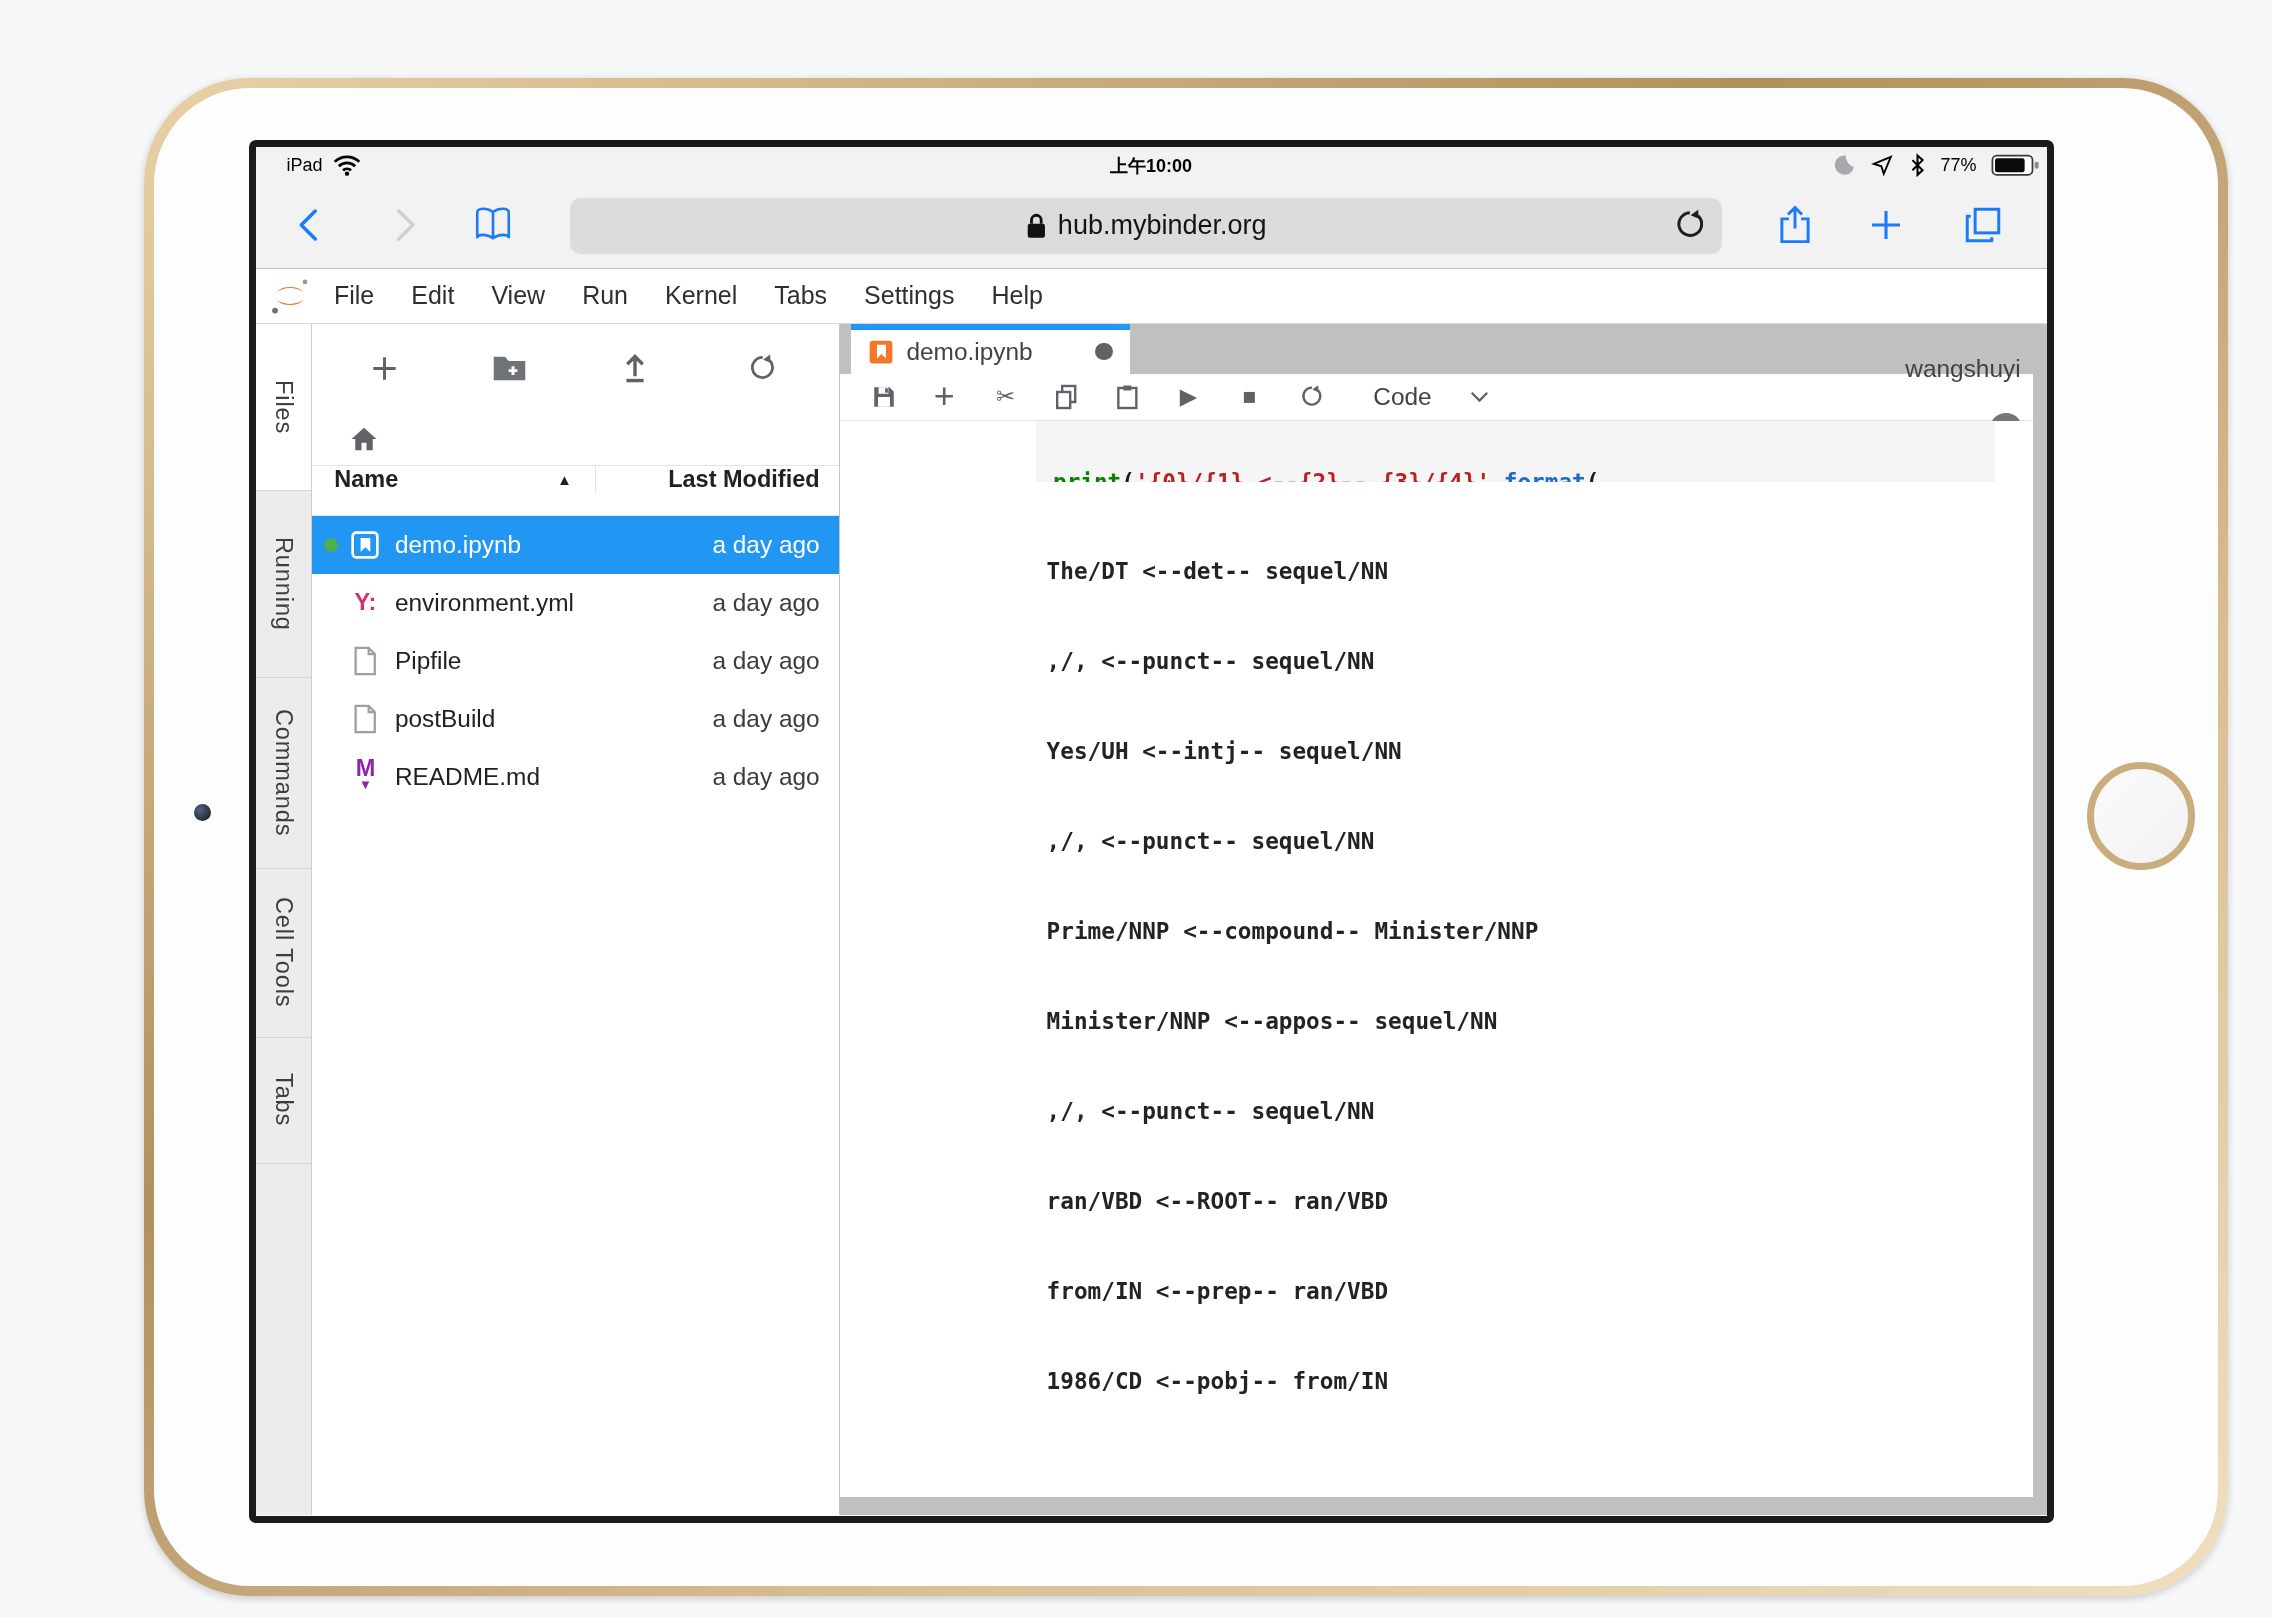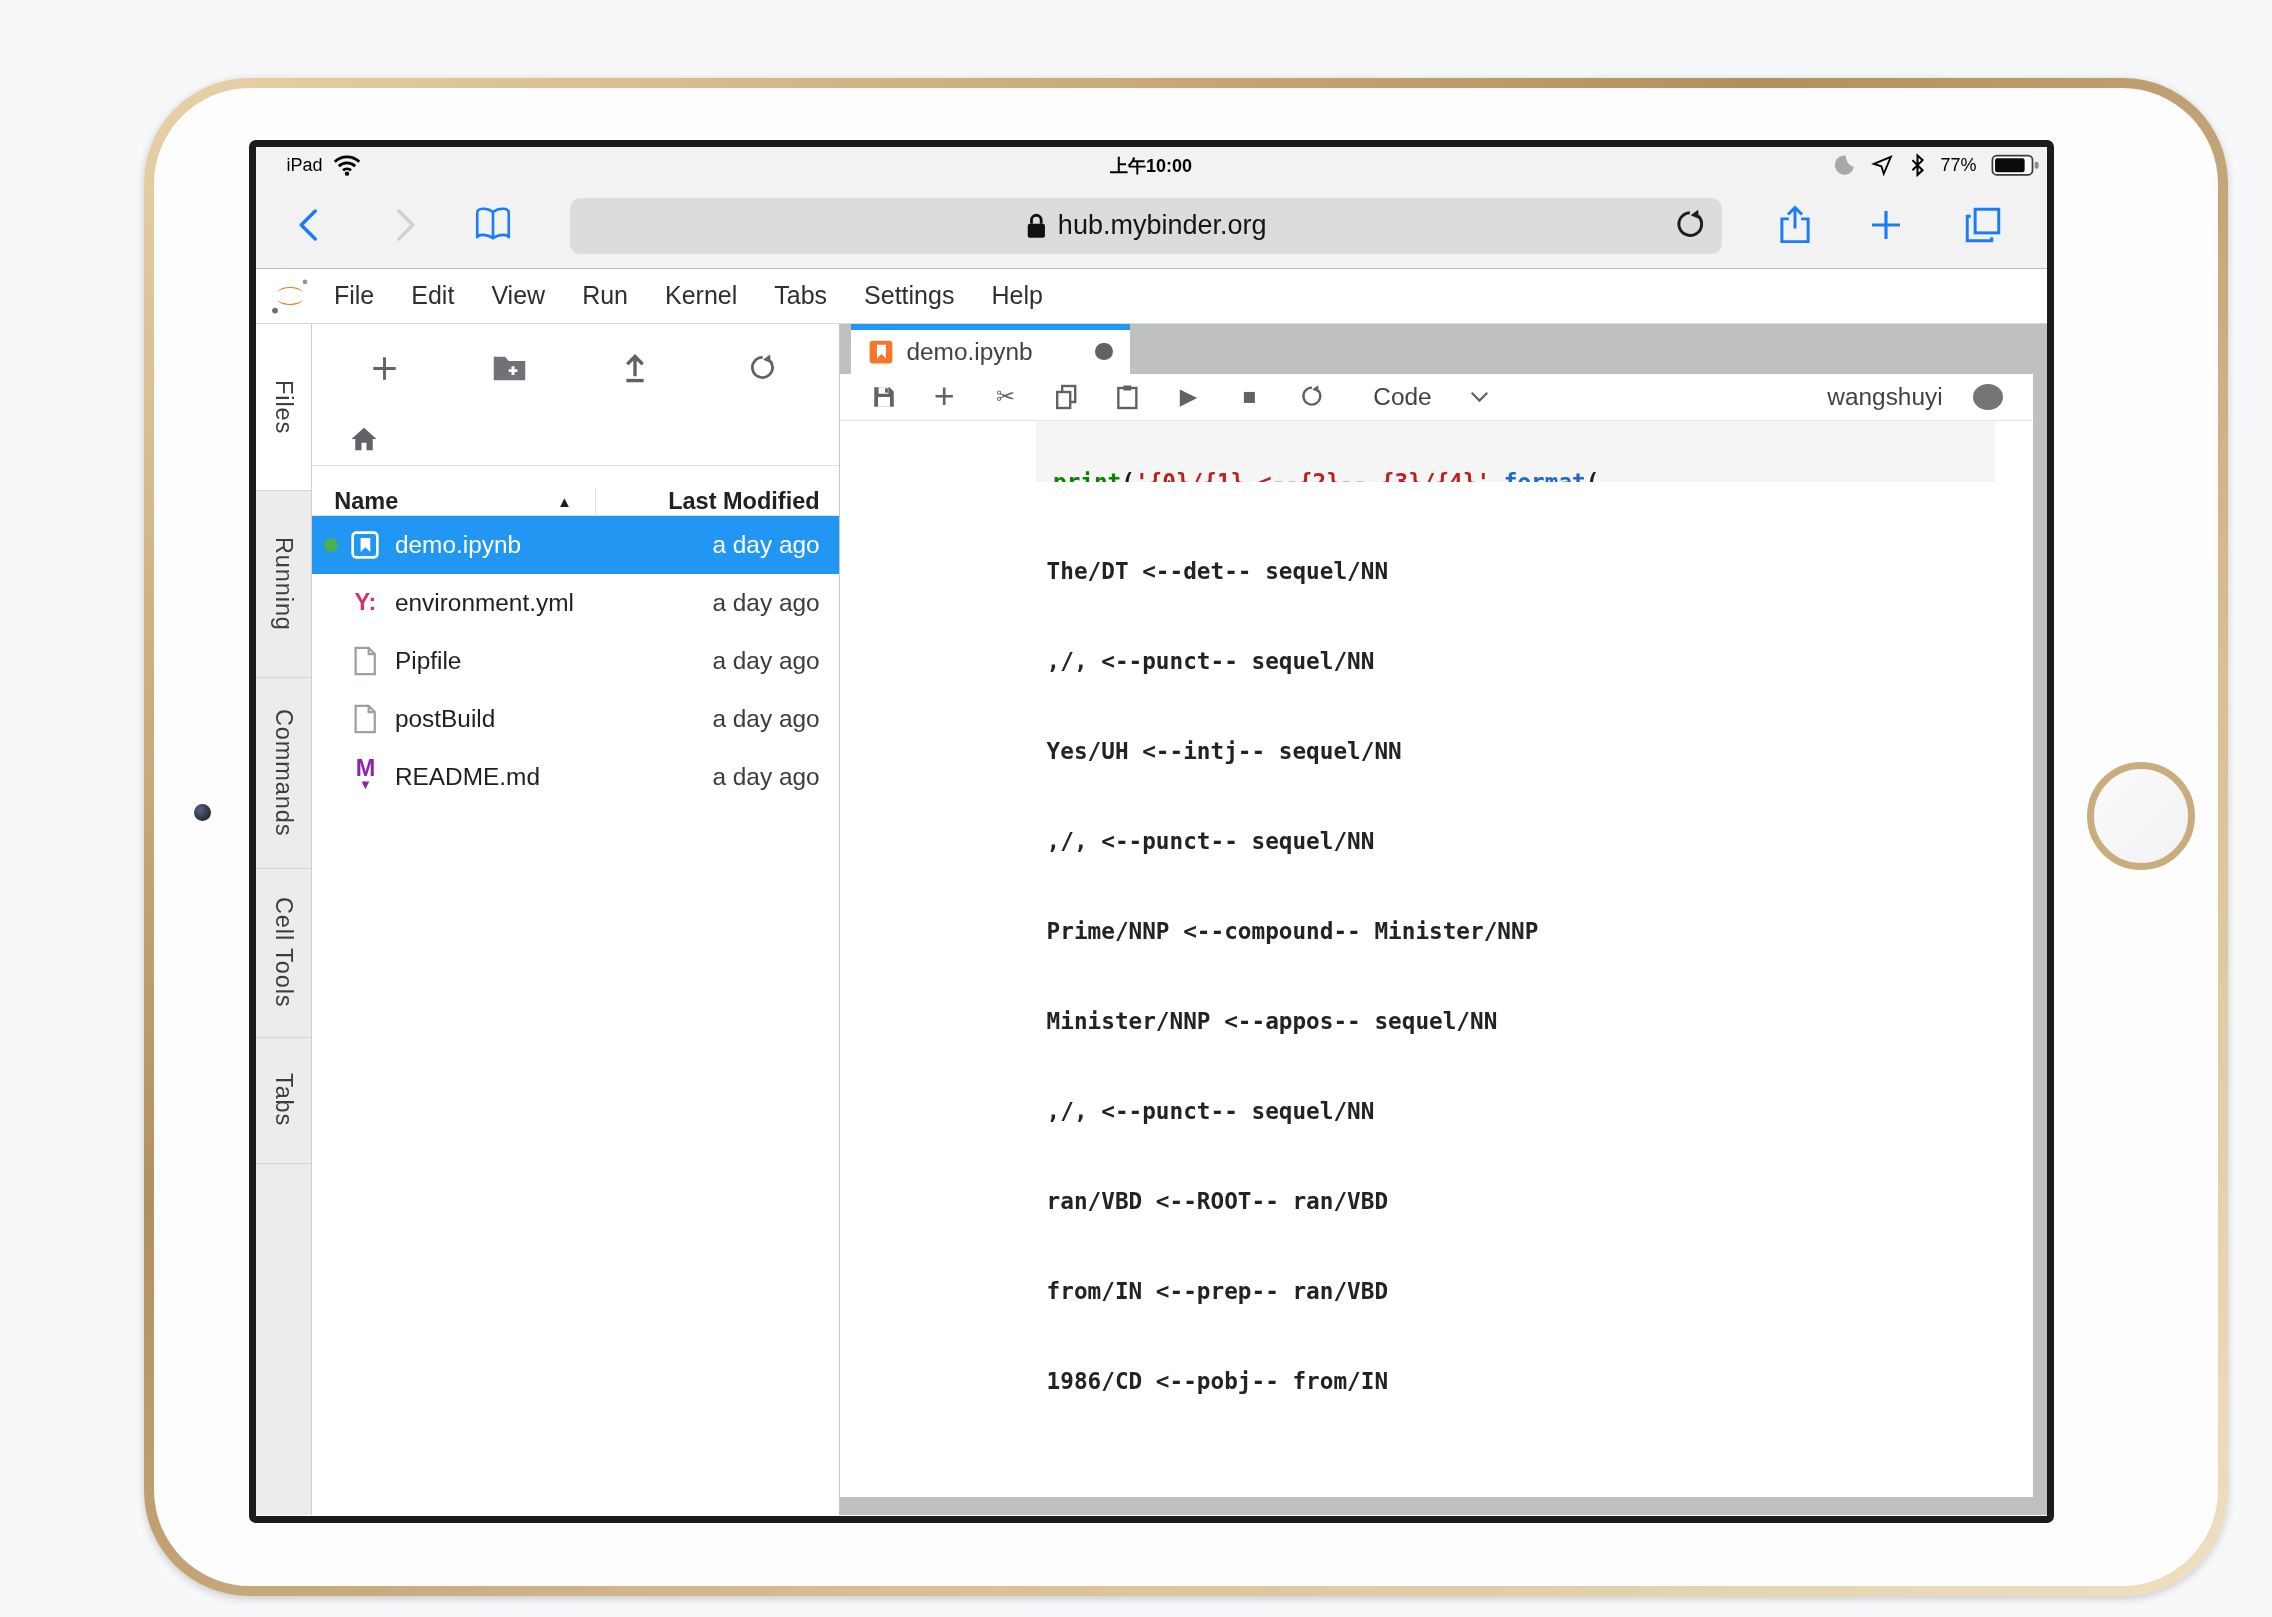--- a/index.html
+++ b/index.html
@@ -35,21 +35,21 @@
   
   .side-strip{width:56px;background:#ececec;border-right:1.7px solid #cfcfcf;display:flex;flex-direction:column;box-sizing:border-box;}
   .side-tab{display:flex;align-items:center;justify-content:center;border-bottom:1.7px solid #d4d4d4;color:#3d3d3d;}
   .side-tab span{writing-mode:vertical-rl;font-size:23.5px;letter-spacing:0.9px;}
   .side-tab.active{background:#fff;}
   
   .fb{width:528px;background:#fff;border-right:1.7px solid #c6c6c6;display:flex;flex-direction:column;box-sizing:border-box;font-size:24.4px;color:#212121;}
   .fb-toolbar{height:89px;display:flex;align-items:center;justify-content:space-between;padding:0 59px 0 54px;color:#5f6368;}
   .fb-toolbar .tbtn{width:37px;height:37px;display:flex;align-items:center;justify-content:center;}
   .fb-home{height:52px;display:flex;align-items:center;padding-left:37px;color:#5f6368;}
-  .fb-header{height:49px;border-top:1.7px solid #e2e2e2;border-bottom:1.7px solid #e2e2e2;display:flex;align-items:flex-end;font-weight:700;font-size:23.5px;}
+  .fb-header{height:49px;border-top:1.7px solid #e2e2e2;border-bottom:1.7px solid #e2e2e2;display:flex;align-items:flex-start;font-weight:700;font-size:23.5px;}
   .h-name{flex:0 0 284px;display:flex;align-items:center;padding-left:22.7px;border-right:1.7px solid #e2e2e2;box-sizing:border-box;}
   .h-caret{margin-left:auto;margin-right:22.7px;font-size:15px;}
   .h-mod{flex:1;text-align:right;padding-right:19px;}
   .frow{height:58px;display:flex;align-items:center;}
   .frow .dot{width:14px;height:14px;border-radius:50%;margin-left:12.2px;flex:0 0 auto;}
   .frow .ficon{width:38px;margin-left:8.7px;display:flex;justify-content:center;align-items:center;flex:0 0 auto;}
   .frow .fname{margin-left:10.5px;white-space:nowrap;}
   .frow .fdate{margin-left:auto;padding-right:19px;color:#3c3c3c;}
   .frow.selected{background:#2196f3;color:#fff;}
   .frow.selected .fdate{color:#fff;}
@@ -58,21 +58,21 @@
   .md-ic .dn{display:block;font-size:13px;margin-top:-2.6px;}
   
   .dock{flex:1;background:#bfc0c1;display:flex;flex-direction:column;min-width:0;}
   .tabbar{height:50px;display:flex;flex:0 0 auto;}
   .ntab{margin-left:11.3px;width:279px;background:#fff;border-top:6.1px solid #2196f3;box-sizing:border-box;display:flex;align-items:center;padding:0 17.4px;gap:12.2px;font-size:24.4px;color:#424242;}
   .ntab .closedot{margin-left:auto;width:17.4px;height:17.4px;border-radius:50%;background:#5f6368;}
   .nb-panel{flex:1;display:flex;flex-direction:column;margin-right:14px;min-height:0;}
   .nb-toolbar{height:46px;background:#fff;border-bottom:1.7px solid #e3e3e3;display:flex;align-items:center;padding-left:30px;gap:33px;color:#5f6368;flex:0 0 auto;}
   .nb-toolbar .tbtn{width:28px;height:28px;display:flex;align-items:center;justify-content:center;font-size:22.7px;}
   .code-sel{display:flex;align-items:center;gap:38px;margin-left:15.7px;font-size:24.4px;color:#424242;}
-  .nb-right{margin-left:auto;display:flex;align-items:center;gap:30px;padding-right:30px;}
+  .nb-right{margin-left:auto;display:flex;align-items:flex-end;gap:30px;padding-right:12px;flex-direction:column;}
   .nb-user{font-size:24.4px;color:#424242;}
   .kernel-dot{width:30px;height:26px;border-radius:50%;background:#757575;}
   .nb-content{flex:1;background:#fff;margin-bottom:18px;overflow:hidden;position:relative;}
   .mono{font-family:"DejaVu Sans Mono","Liberation Mono",monospace;}
   .topcell{margin-left:196px;width:959px;height:61px;background:#f5f5f5;overflow:hidden;}
   .topcell .code{font-size:22.7px;font-weight:600;line-height:31px;margin-top:-15.7px;padding-left:17.4px;white-space:pre;color:#1d1d1f;}
   .sg{color:#0a8400;} .sr{color:#ba2121;} .sb{color:#1d6ccd;}
   .out-block{margin:14px 0 0 207px;font-size:22.7px;font-weight:700;line-height:30px;color:#232326;white-space:pre;}
   svg{display:block;}
 </style>

